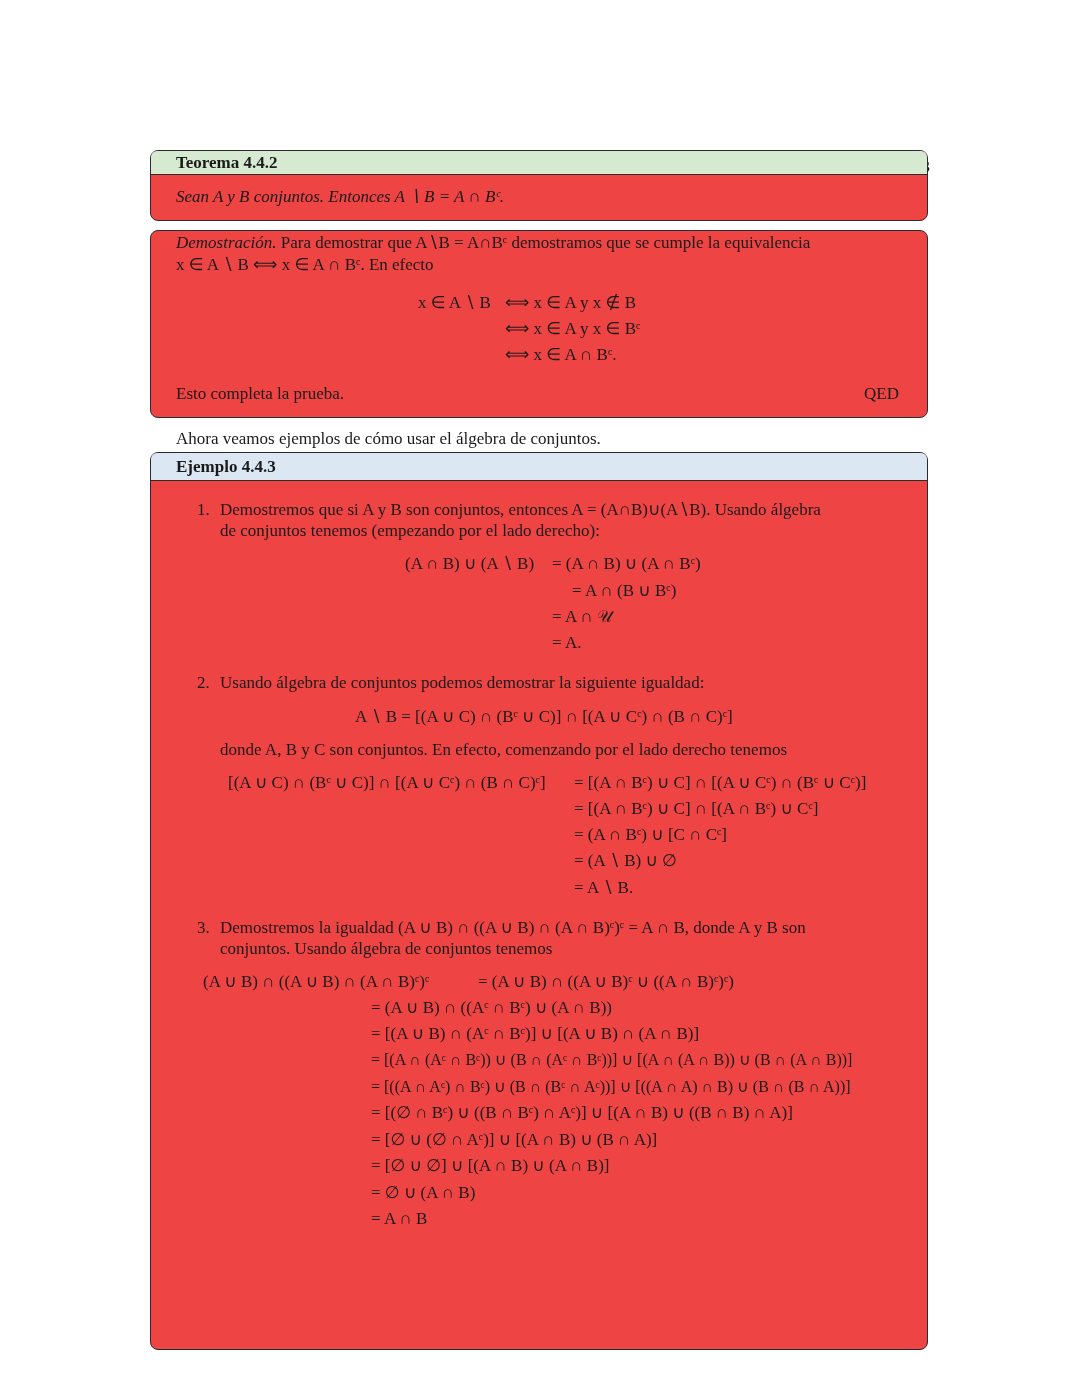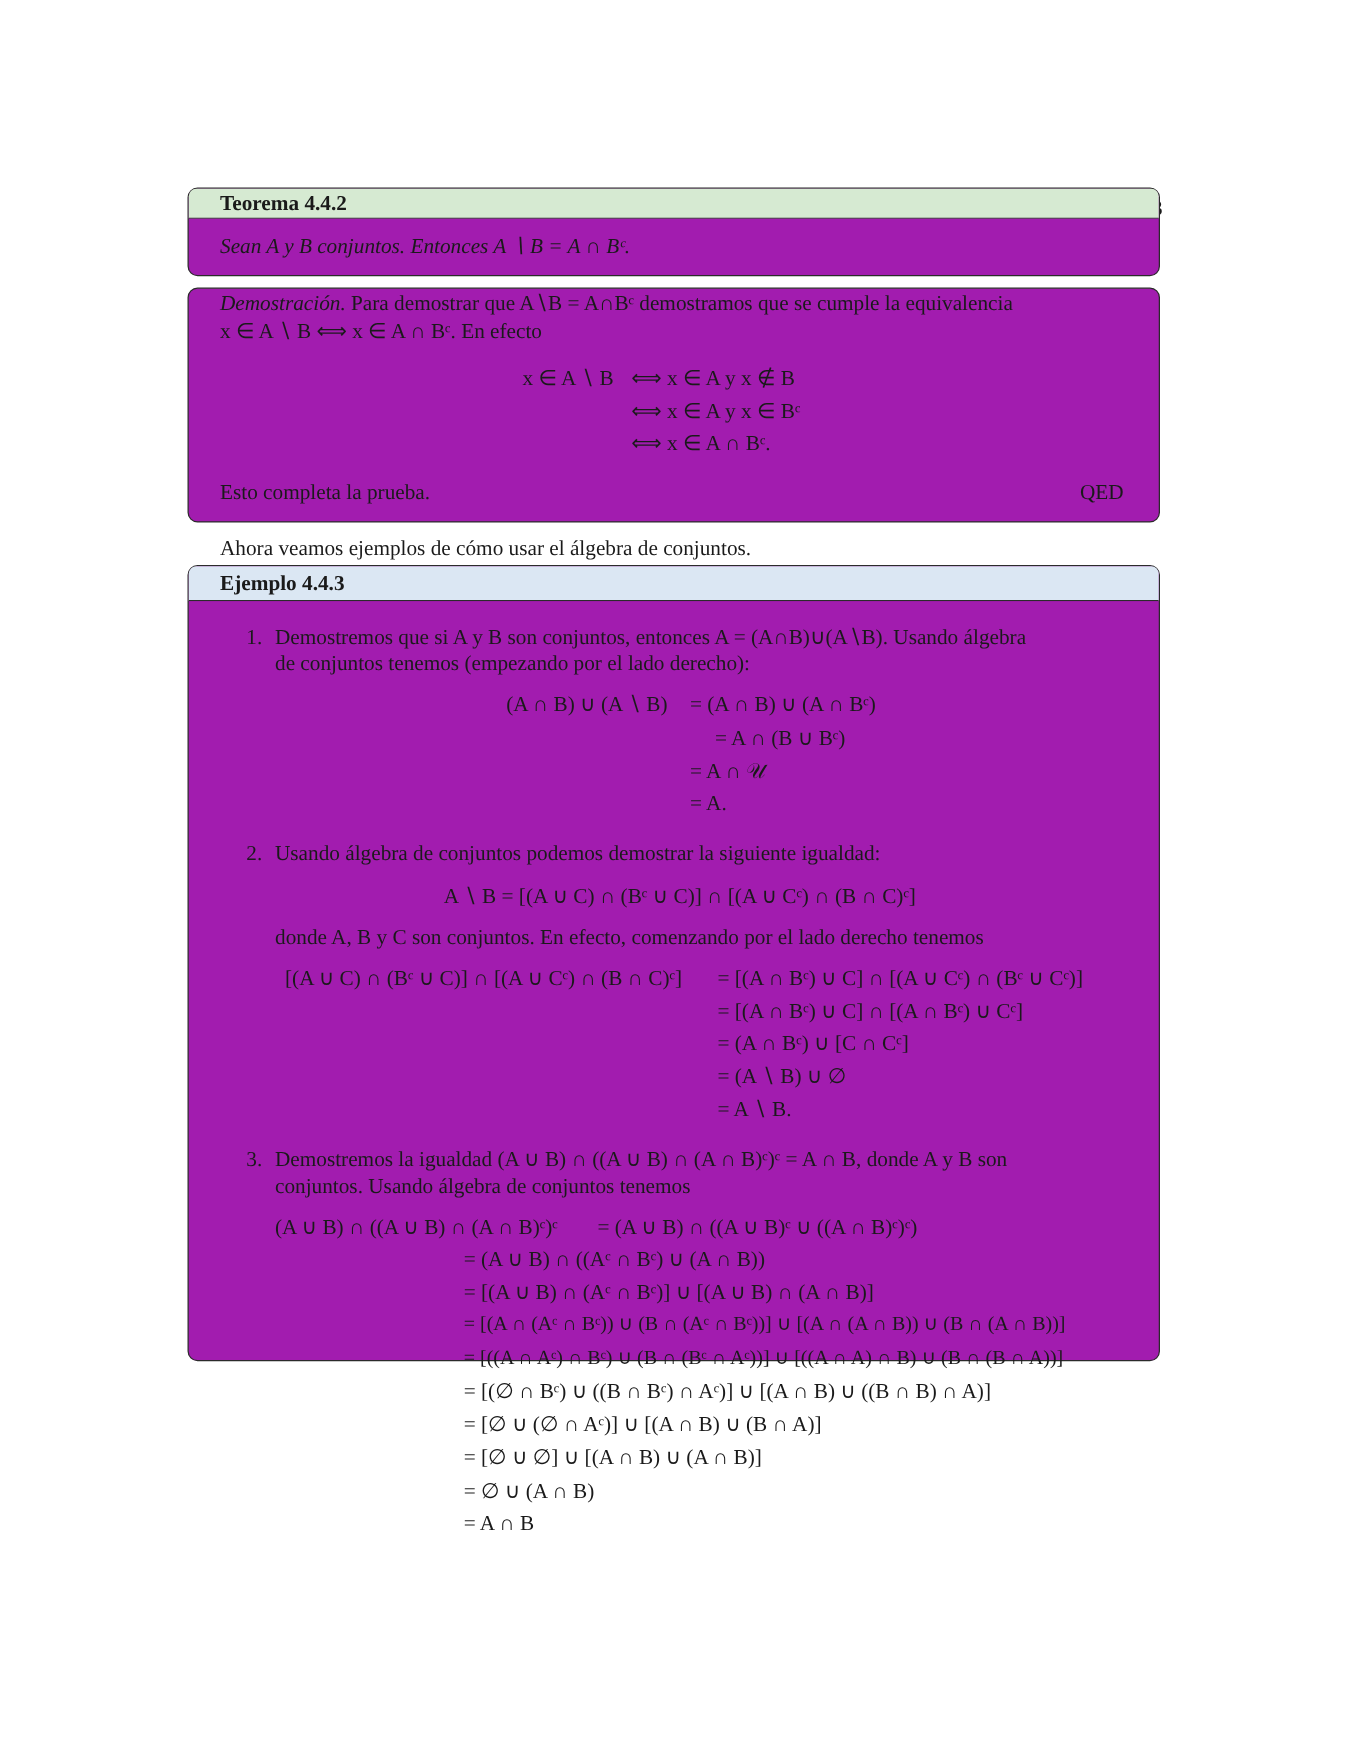--- a/index.html
+++ b/index.html
@@ -8,21 +8,21 @@
     font-family: "DejaVu Serif", "Liberation Serif", serif;
     color: #1a1a1a;
   }
   .page-number {
     position: absolute; top: 117px; left: 880px; width: 50px; text-align: right;
     font-size: 17px; font-family: "Liberation Serif", serif; margin-top: 40px;
   }
   .box {
     position: absolute; left: 150px; width: 778px;
     border: 1.5px solid #2b2b2b; border-radius: 8px; box-sizing: border-box;
-    background: #a21caf;
+    background: #ef4444;
   }
   .box-header {
     height: 23px; border-bottom: 1.5px solid #2b2b2b;
     border-radius: 6px 6px 0 0;
     padding-left: 25px; font-weight: bold; font-size: 17px; line-height: 23px;
     font-family: "Liberation Serif", serif;
   }
   .hdr-green { background: #d6ead2; }
   .hdr-blue { background: #dbe7f3; }
   .txt {
@@ -52,21 +52,21 @@
 <div class="math" style="top:292px;left:418px;">x ∈ A ∖ B</div>
 <div class="math" style="top:292px;left:505px;">⟺ x ∈ A y x ∉ B</div>
 <div class="math" style="top:318px;left:505px;">⟺ x ∈ A y x ∈ Bᶜ</div>
 <div class="math" style="top:344px;left:505px;">⟺ x ∈ A ∩ Bᶜ.</div>
 
 <div class="txt" style="top:383px;left:176px;">Esto completa la prueba.</div>
 <div class="txt" style="top:383px;left:864px;">QED</div>
 
 <div class="txt" style="top:428px;left:176px;">Ahora veamos ejemplos de cómo usar el álgebra de conjuntos.</div>
 
-<div class="box" style="top:452px;height:637px;">
+<div class="box" style="top:452px;height:898px;">
   <div class="box-header hdr-blue" style="height:27px;line-height:27px;">Ejemplo 4.4.3</div>
 </div>
 
 <div class="txt" style="top:499px;left:197px;">1.</div>
 <div class="txt" style="top:499px;left:220px;">Demostremos que si A y B son conjuntos, entonces A = (A∩B)∪(A∖B). Usando álgebra</div>
 <div class="txt" style="top:520px;left:220px;">de conjuntos tenemos (empezando por el lado derecho):</div>
 <div class="math" style="top:553px;left:405px;">(A ∩ B) ∪ (A ∖ B)</div>
 <div class="math" style="top:553px;left:552px;">= (A ∩ B) ∪ (A ∩ Bᶜ)</div>
 <div class="math" style="top:580px;left:552px;margin-left:20px;">= A ∩ (B ∪ Bᶜ)</div>
 <div class="math" style="top:606px;left:552px;">= A ∩ 𝒰</div>
@@ -79,21 +79,21 @@
 <div class="math" style="top:772px;left:228px;">[(A ∪ C) ∩ (Bᶜ ∪ C)] ∩ [(A ∪ Cᶜ) ∩ (B ∩ C)ᶜ]</div>
 <div class="math" style="top:772px;left:574px;">= [(A ∩ Bᶜ) ∪ C] ∩ [(A ∪ Cᶜ) ∩ (Bᶜ ∪ Cᶜ)]</div>
 <div class="math" style="top:798px;left:574px;">= [(A ∩ Bᶜ) ∪ C] ∩ [(A ∩ Bᶜ) ∪ Cᶜ]</div>
 <div class="math" style="top:824px;left:574px;">= (A ∩ Bᶜ) ∪ [C ∩ Cᶜ]</div>
 <div class="math" style="top:850px;left:574px;">= (A ∖ B) ∪ ∅</div>
 <div class="math" style="top:877px;left:574px;">= A ∖ B.</div>
 
 <div class="txt" style="top:917px;left:197px;">3.</div>
 <div class="txt" style="top:917px;left:220px;">Demostremos la igualdad (A ∪ B) ∩ ((A ∪ B) ∩ (A ∩ B)ᶜ)ᶜ = A ∩ B, donde A y B son</div>
 <div class="txt" style="top:938px;left:220px;">conjuntos. Usando álgebra de conjuntos tenemos</div>
-<div class="math" style="top:971px;left:220px;">(A ∪ B) ∩ ((A ∪ B) ∩ (A ∩ B)ᶜ)ᶜ</div>
+<div class="math" style="top:971px;left:203px;">(A ∪ B) ∩ ((A ∪ B) ∩ (A ∩ B)ᶜ)ᶜ</div>
 <div class="math" style="top:971px;left:478px;">= (A ∪ B) ∩ ((A ∪ B)ᶜ ∪ ((A ∩ B)ᶜ)ᶜ)</div>
 <div class="math" style="top:997px;left:371px;">= (A ∪ B) ∩ ((Aᶜ ∩ Bᶜ) ∪ (A ∩ B))</div>
 <div class="math" style="top:1023px;left:371px;">= [(A ∪ B) ∩ (Aᶜ ∩ Bᶜ)] ∪ [(A ∪ B) ∩ (A ∩ B)]</div>
 <div class="math" style="top:1049px;left:371px;font-size:16px;">= [(A ∩ (Aᶜ ∩ Bᶜ)) ∪ (B ∩ (Aᶜ ∩ Bᶜ))] ∪ [(A ∩ (A ∩ B)) ∪ (B ∩ (A ∩ B))]</div>
 <div class="math" style="top:1076px;left:371px;font-size:16px;">= [((A ∩ Aᶜ) ∩ Bᶜ) ∪ (B ∩ (Bᶜ ∩ Aᶜ))] ∪ [((A ∩ A) ∩ B) ∪ (B ∩ (B ∩ A))]</div>
 <div class="math" style="top:1102px;left:371px;">= [(∅ ∩ Bᶜ) ∪ ((B ∩ Bᶜ) ∩ Aᶜ)] ∪ [(A ∩ B) ∪ ((B ∩ B) ∩ A)]</div>
 <div class="math" style="top:1129px;left:371px;">= [∅ ∪ (∅ ∩ Aᶜ)] ∪ [(A ∩ B) ∪ (B ∩ A)]</div>
 <div class="math" style="top:1155px;left:371px;">= [∅ ∪ ∅] ∪ [(A ∩ B) ∪ (A ∩ B)]</div>
 <div class="math" style="top:1182px;left:371px;">= ∅ ∪ (A ∩ B)</div>
 <div class="math" style="top:1208px;left:371px;">= A ∩ B</div>

